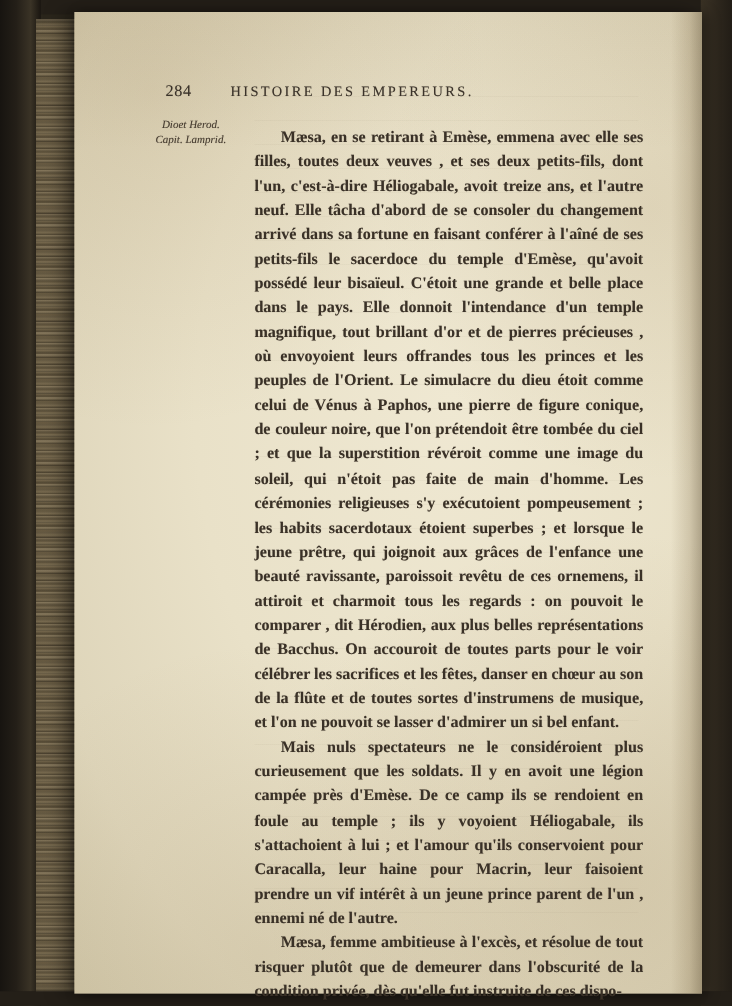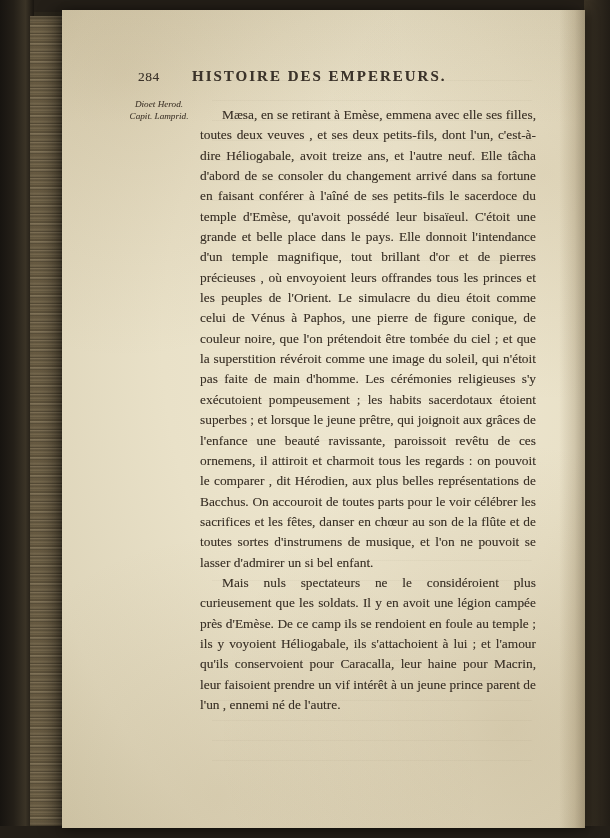--- a/index.html
+++ b/index.html
@@ -112,47 +112,47 @@
     margin-left: -62px;
     margin-bottom: 20px;
   }
   .folio {
     width: 54px;
     font-size: 13.5px;
     letter-spacing: 0.5px;
     color: #3b332a;
   }
   .runtitle {
-    font-size: 15px;
+    font-size: 12px;
     letter-spacing: 2.0px;
     color: #3b332a;
     white-space: nowrap;
-    font-weight: bold;
   }
 
   .sidenote {
     position: absolute;
     left: -74px;
     top: 30px;
     width: 66px;
     font-size: 9.2px;
     line-height: 1.34;
     font-style: italic;
     color: #463c30;
     text-align: center;
   }
 
   p.para {
-    margin: 0 0 0 0;
+    margin: 0 0 0 12px;
     text-indent: 22px;
     font-size: 13.4px;
     line-height: 20.35px;
     text-align: justify;
     text-justify: inter-word;
     color: #3a3127;
+    font-weight: bold;
     -webkit-font-smoothing: antialiased;
   }
 
   
   .textblock { text-shadow: 0 0 0.6px rgba(58,49,39,0.35); }
 
   
   .ghost {
     position:absolute;
     left:150px; top:70px; width:320px; height:700px;
@@ -181,16 +181,17 @@
 
       <div class="runhead">
         <span class="folio">284</span>
         <span class="runtitle">HISTOIRE DES EMPEREURS.</span>
       </div>
 
       <div class="sidenote">Dioet Herod. Capit. Lamprid.</div>
 
       <p class="para">Mæsa, en se retirant à Emèse, emmena avec elle ses filles, toutes deux veuves , et ses deux petits-fils, dont l'un, c'est-à-dire Héliogabale, avoit treize ans, et l'autre neuf. Elle tâcha d'abord de se consoler du changement arrivé dans sa fortune en faisant conférer à l'aîné de ses petits-fils le sacerdoce du temple d'Emèse, qu'avoit possédé leur bisaïeul. C'étoit une grande et belle place dans le pays. Elle donnoit l'intendance d'un temple magnifique, tout brillant d'or et de pierres précieuses , où envoyoient leurs offrandes tous les princes et les peuples de l'Orient. Le simulacre du dieu étoit comme celui de Vénus à Paphos, une pierre de figure conique, de couleur noire, que l'on prétendoit être tombée du ciel ; et que la superstition révéroit comme une image du soleil, qui n'étoit pas faite de main d'homme. Les cérémonies religieuses s'y exécutoient pompeusement ; les habits sacerdotaux étoient superbes ; et lorsque le jeune prêtre, qui joignoit aux grâces de l'enfance une beauté ravissante, paroissoit revêtu de ces ornemens, il attiroit et charmoit tous les regards : on pouvoit le comparer , dit Hérodien, aux plus belles représentations de Bacchus. On accouroit de toutes parts pour le voir célébrer les sacrifices et les fêtes, danser en chœur au son de la flûte et de toutes sortes d'instrumens de musique, et l'on ne pouvoit se lasser d'admirer un si bel enfant.</p>
       <p class="para">Mais nuls spectateurs ne le considéroient plus curieusement que les soldats. Il y en avoit une légion campée près d'Emèse. De ce camp ils se rendoient en foule au temple ; ils y voyoient Héliogabale, ils s'attachoient à lui ; et l'amour qu'ils conservoient pour Caracalla, leur haine pour Macrin, leur faisoient prendre un vif intérêt à un jeune prince parent de l'un , ennemi né de l'autre.</p>
+      <p class="para">Mæsa, femme ambitieuse à l'excès, et résolue de tout risquer plutôt que de demeurer dans l'obscurité de la condition privée, dès qu'elle fut instruite de ces dispo-</p>
 
     </div>
   </div>
 </div>
 
 </body></html>

